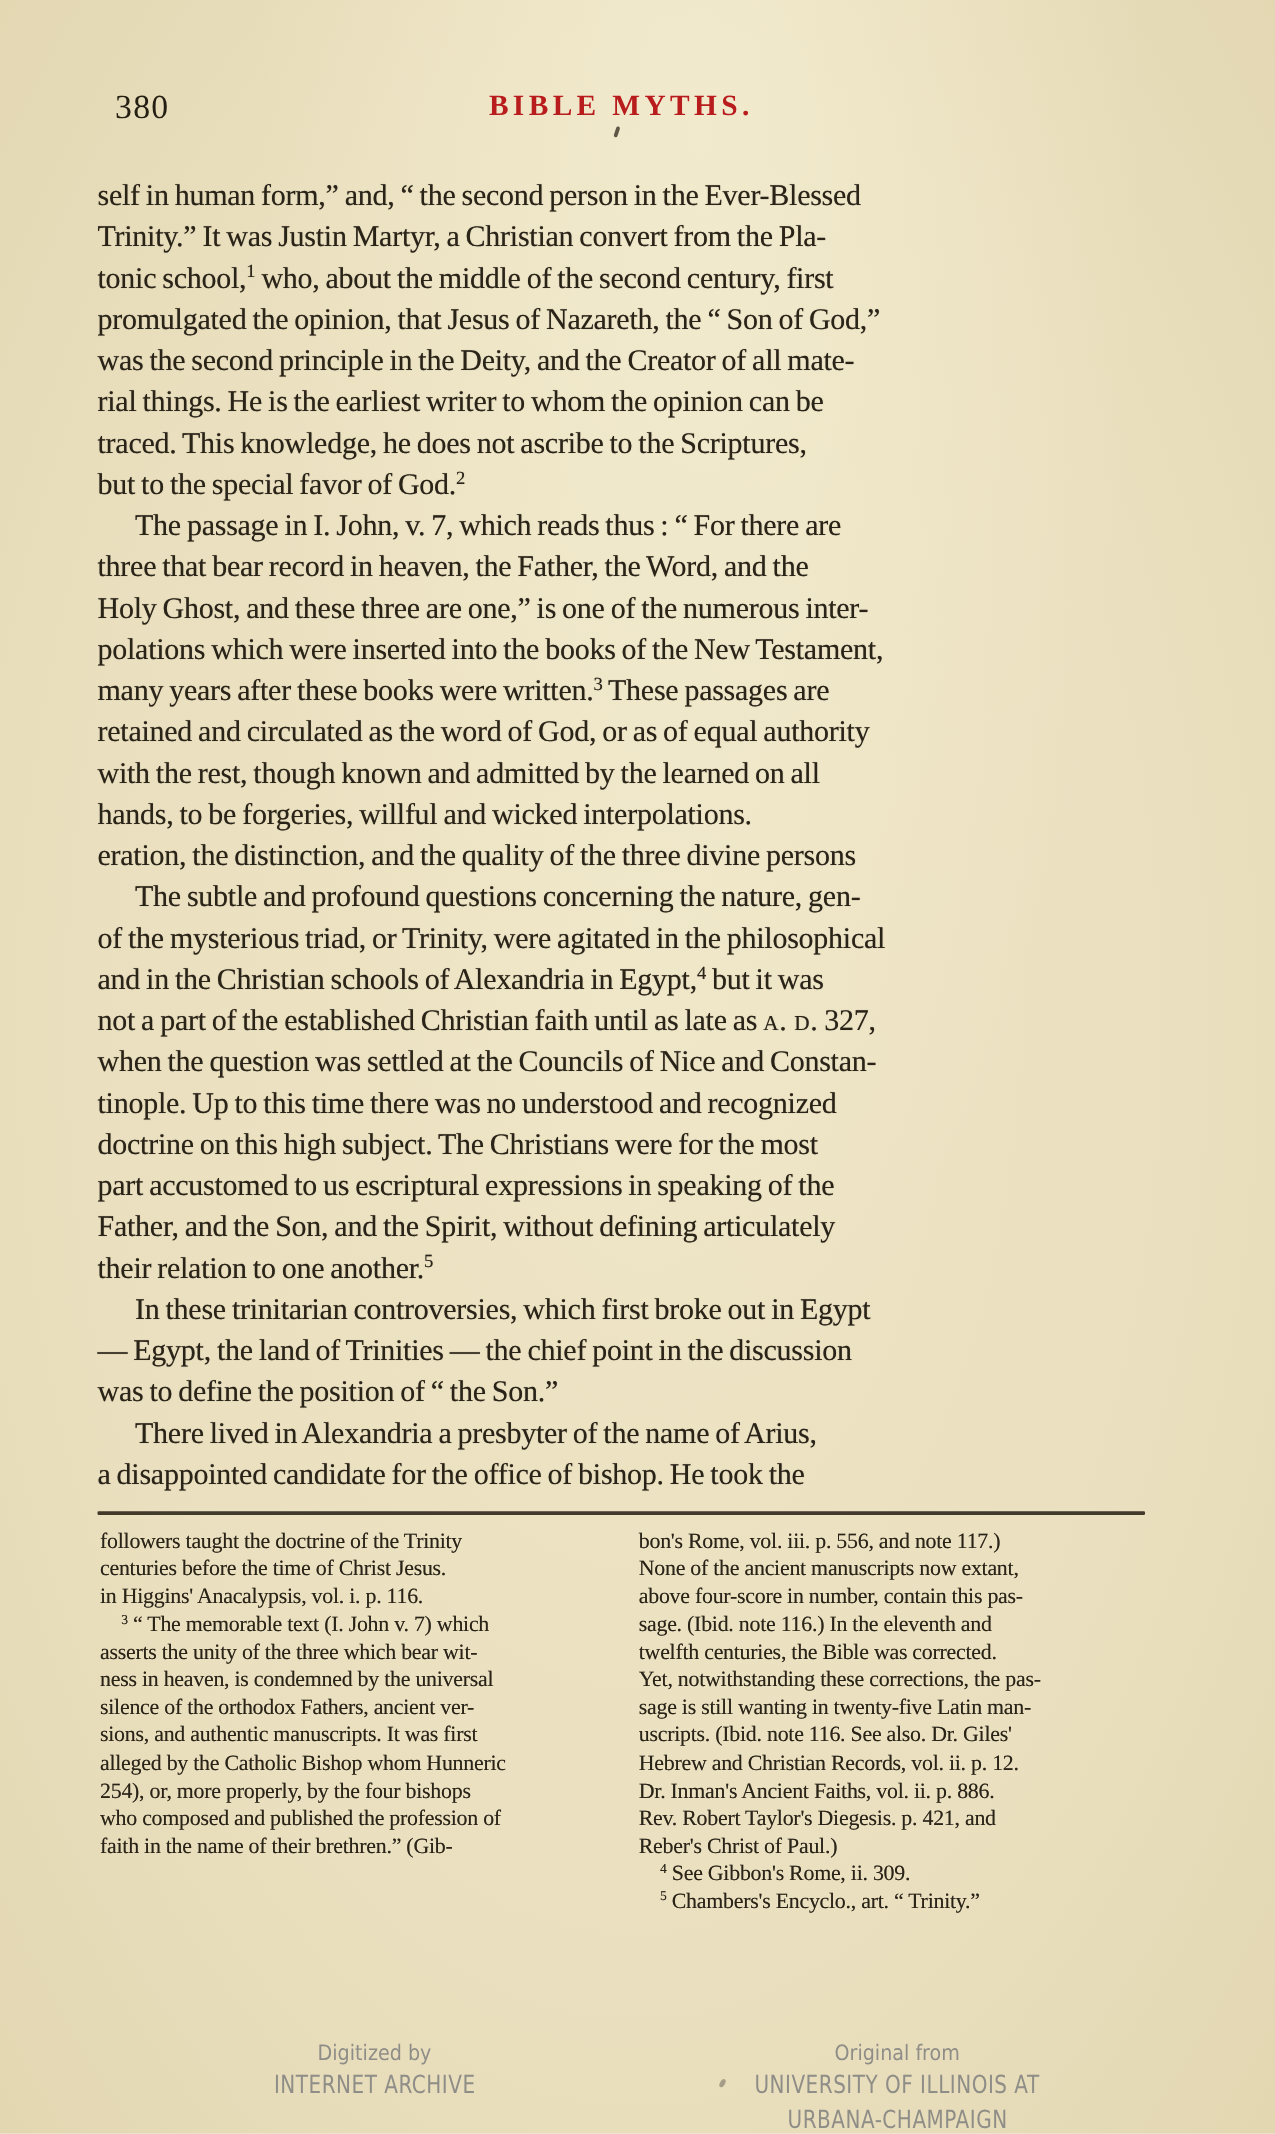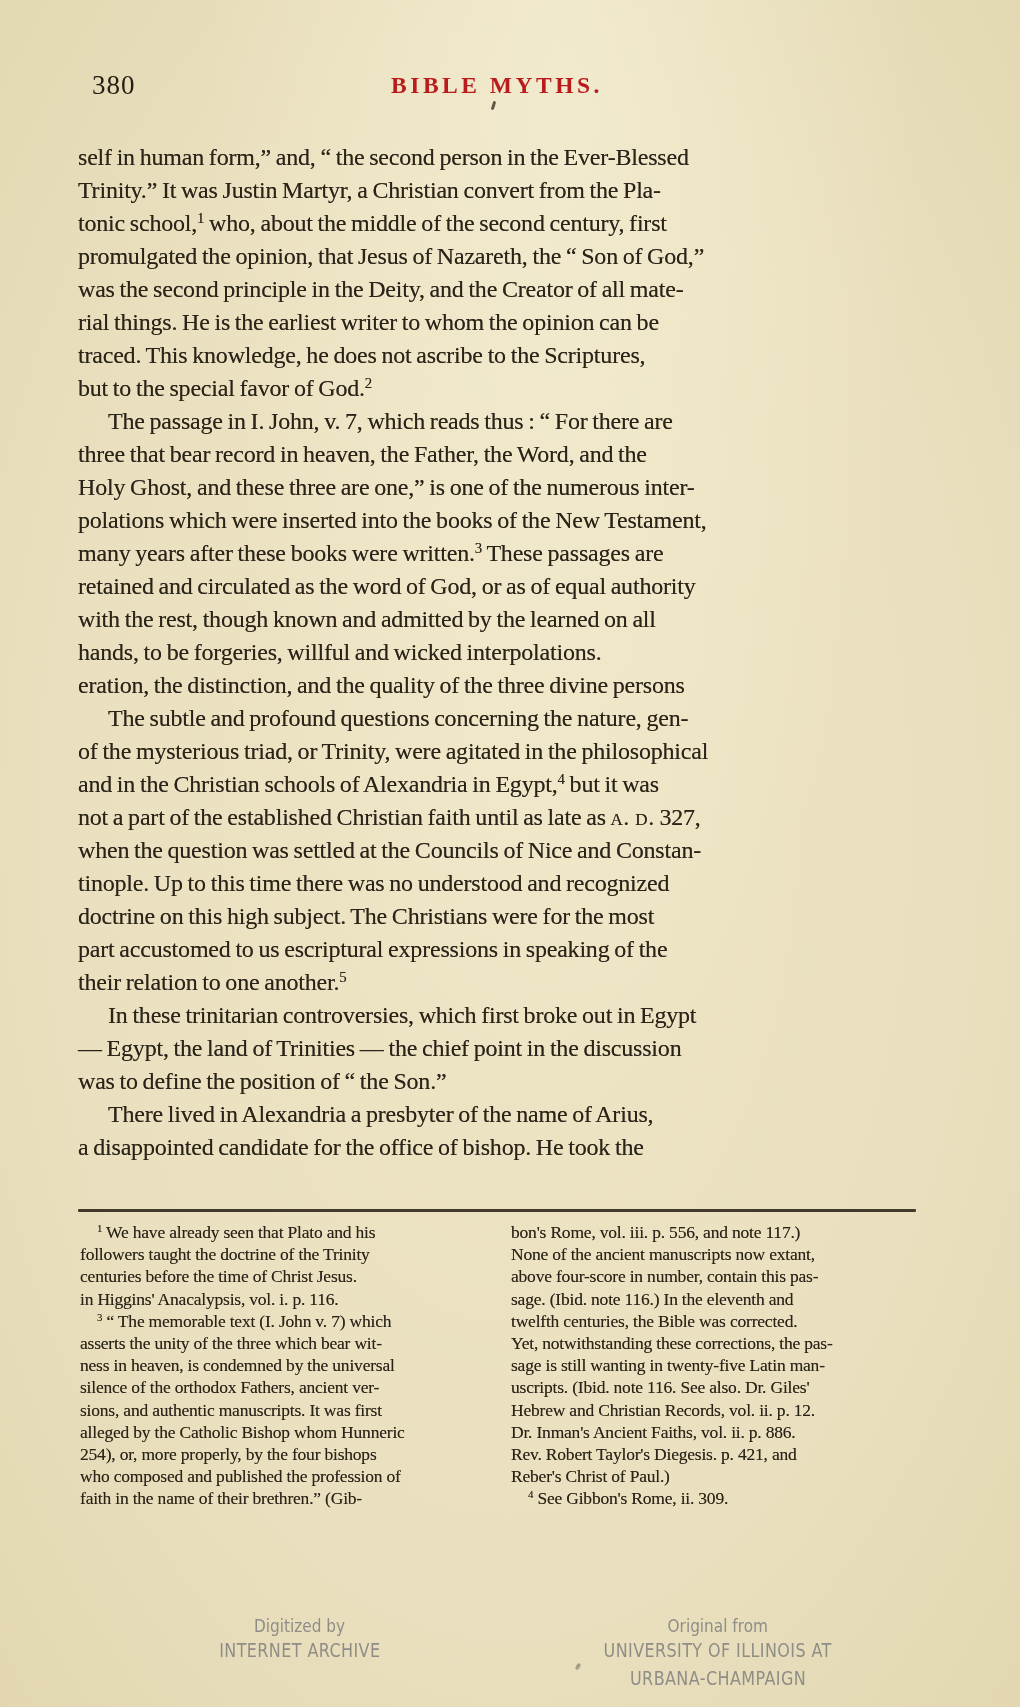--- a/index.html
+++ b/index.html
@@ -52,21 +52,21 @@
   }
   .fn-col{width:405px;}
   .fn .line{height:22.2px;}
   .footer-block{
     position:absolute;text-align:center;color:#8f8d87;
     font-family:"DejaVu Sans","Liberation Sans",sans-serif;
   }
   #footer-left{left:150px;top:1616px;width:300px;}
   #footer-right{left:518px;top:1616px;width:400px;}
   .footer-line{display:block;}
-  .footer-line-small{font-size:17px;line-height:20px;}
+  .footer-line-small{font-size:17px;line-height:20px;margin-top:17px;}
   .footer-line-small > span{display:inline-block;transform:scaleX(.9);transform-origin:center;}
   .footer-line-caps{font-size:20px;line-height:28px;}
   .footer-line-caps > span{display:inline-block;transform:scaleX(.8);transform-origin:center;letter-spacing:0.5px;}
 </style>
 </head>
 <body>
 
 <div class="page">
 
   <div id="page-number">380</div>
@@ -92,33 +92,33 @@
       <div class="line last"><span>hands, to be forgeries, willful and wicked interpolations.</span></div>
       <div class="line just"><span>eration, the distinction, and the quality of the three divine persons</span></div>
       <div class="line indent just"><span>The subtle and profound questions concerning the nature, gen-</span></div>
       <div class="line just"><span>of the mysterious triad, or Trinity, were agitated in the philosophical</span></div>
       <div class="line just"><span>and in the Christian schools of </span><span class="it">Alexandria in Egypt,</span><span class="sup">4</span><span> but it was</span></div>
       <div class="line just"><span>not a part of the established Christian faith until as late as </span><span class="sc">a. d.</span><span> 327,</span></div>
       <div class="line just"><span>when the question was settled at the Councils of Nice and Constan-</span></div>
       <div class="line just"><span>tinople. </span><span class="it">Up to this time there was no understood and recognized</span></div>
       <div class="line just"><span class="it">doctrine on this high subject.</span><span> The Christians were for the most</span></div>
       <div class="line just"><span>part accustomed to us escriptural expressions in speaking of the</span></div>
+      <div class="line just"><span>Father, and the Son, and the Spirit, without defining articulately</span></div>
       <div class="line last"><span>their relation to one another.</span><span class="sup">5</span></div>
       <div class="line indent just"><span>In these trinitarian controversies, which first broke out in Egypt</span></div>
       <div class="line just"><span>— </span><span class="it">Egypt, the land of Trinities</span><span> — the chief point in the discussion</span></div>
       <div class="line last"><span>was to define the position of “ the Son.”</span></div>
       <div class="line indent just"><span>There lived in </span><span class="it">Alexandria</span><span> a presbyter of the name of </span><span class="it">Arius,</span></div>
       <div class="line just"><span>a disappointed candidate for the office of bishop. He took the</span></div>
     </div>
 
   <div class="fn-rule"></div>
 
   <div class="footnotes fn">
     <div class="fn-col">
-        <div class="line indent just"><span class="sup">1</span><span> We have already seen that Plato and his</span></div>
         <div class="line just"><span>followers taught the doctrine of the Trinity</span></div>
         <div class="line last"><span>centuries before the time of Christ Jesus.</span></div>
         <div class="line last"><span>in Higgins' Anacalypsis, vol. i. p. 116.</span></div>
         <div class="line indent just"><span class="sup">3</span><span> “ The memorable text (I. John v. 7) which</span></div>
         <div class="line just"><span>asserts the unity of the three which bear wit-</span></div>
         <div class="line just"><span>ness in heaven, is condemned by the universal</span></div>
         <div class="line just"><span>silence of the orthodox Fathers, ancient ver-</span></div>
         <div class="line just"><span>sions, and authentic manuscripts. It was first</span></div>
         <div class="line just"><span>alleged by the Catholic Bishop whom Hunneric</span></div>
         <div class="line just"><span>254), or, more properly, by the four bishops</span></div>
@@ -132,20 +132,21 @@
         <div class="line just"><span class="it">sage.</span><span> (Ibid. note 116.) In the eleventh and</span></div>
         <div class="line just"><span>twelfth centuries, the Bible was corrected.</span></div>
         <div class="line just"><span>Yet, notwithstanding these corrections, the pas-</span></div>
         <div class="line just"><span>sage is still wanting in twenty-five Latin man-</span></div>
         <div class="line just"><span>uscripts. (Ibid. note 116. See also. Dr. Giles'</span></div>
         <div class="line just"><span>Hebrew and Christian Records, vol. ii. p. 12.</span></div>
         <div class="line just"><span>Dr. Inman's Ancient Faiths, vol. ii. p. 886.</span></div>
         <div class="line just"><span>Rev. Robert Taylor's Diegesis. p. 421, and</span></div>
         <div class="line last"><span>Reber's Christ of Paul.)</span></div>
         <div class="line indent last"><span class="sup">4</span><span> See Gibbon's Rome, ii. 309.</span></div>
+        <div class="line indent last"><span class="sup">5</span><span> Chambers's Encyclo., art. “ Trinity.”</span></div>
       </div>
   </div>
 
   <div class="footer-block" id="footer-left">
     <span class="footer-line footer-line-small"><span>Digitized by</span></span>
     <span class="footer-line footer-line-caps"><span>INTERNET ARCHIVE</span></span>
   </div>
 
   <div class="footer-block" id="footer-right">
     <span class="footer-line footer-line-small"><span>Original from</span></span>

